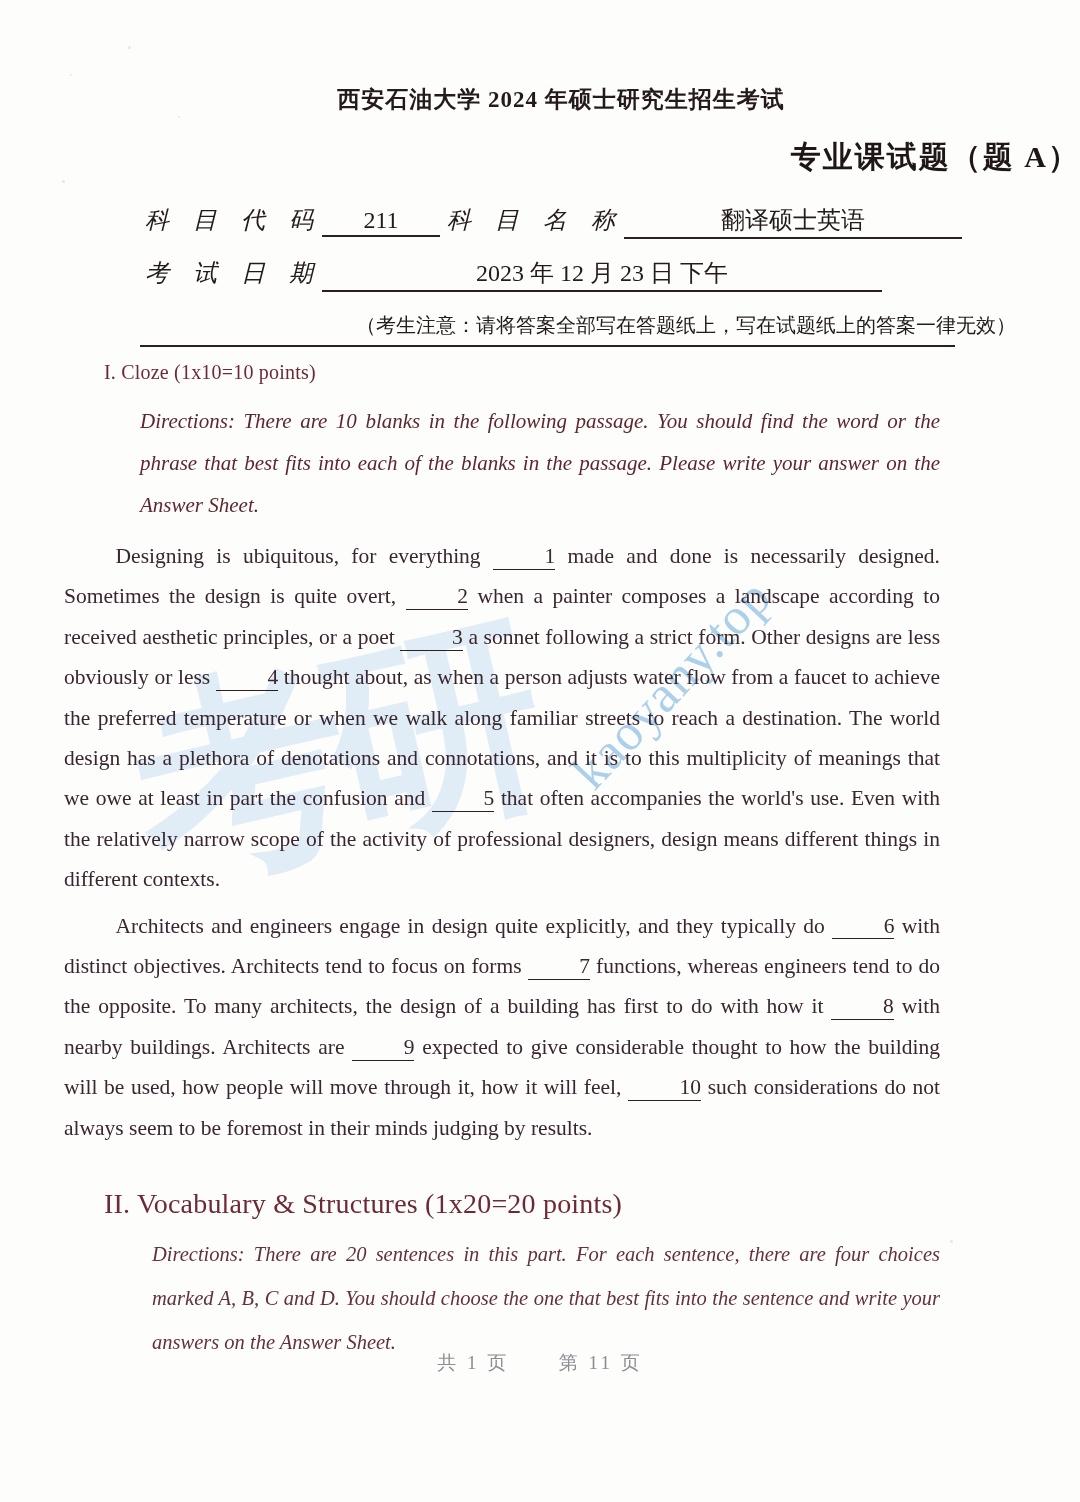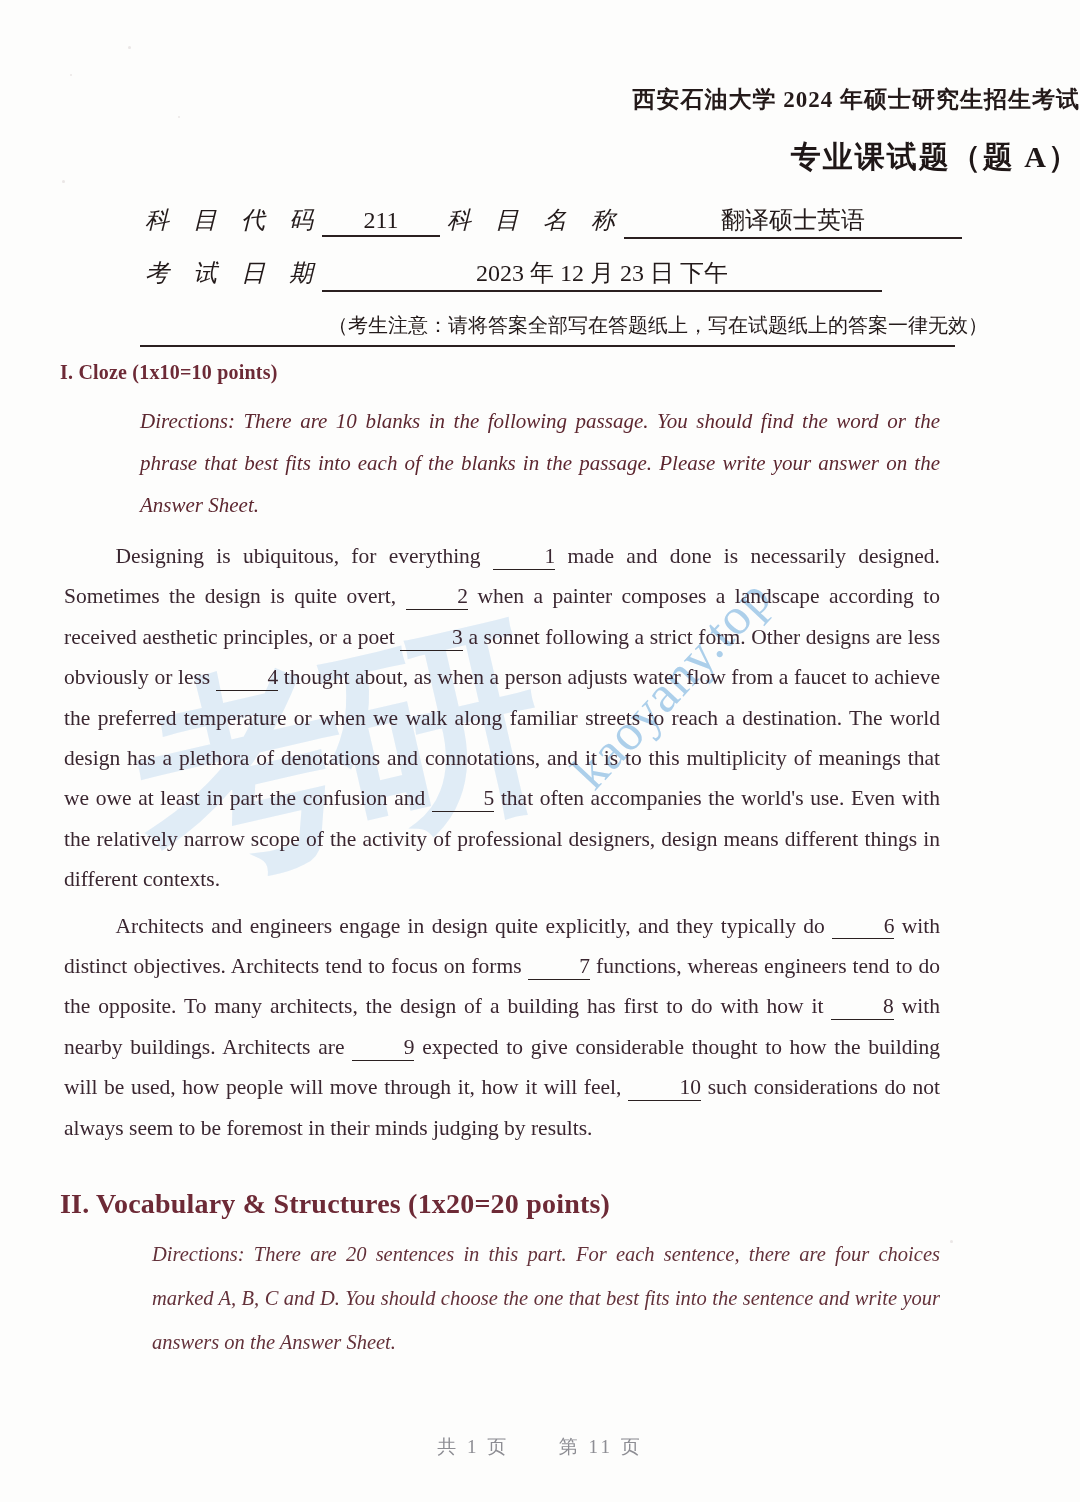--- a/index.html
+++ b/index.html
@@ -56,21 +56,21 @@
     background: #d8cfcf;
     border-radius: 50%;
     opacity: .5;
     z-index: 1;
   }
 
   
   .content { position: relative; z-index: 2; }
 
   .title-main {
-    text-align: right;
+    text-align: center;
     font-size: 23px;
     font-weight: 700;
     letter-spacing: 1px;
     margin: 84px 0 0 0;
     color: #241a1a;
     padding-left: 42px;
   }
   .title-sub {
     text-align: right;
     font-size: 30px;
@@ -98,36 +98,36 @@
     vertical-align: baseline;
     padding-bottom: 1px;
     letter-spacing: 0;
   }
   .fill.code  { width: 118px; }
   .fill.name  { width: 338px; }
   .fill.date  { width: 560px; }
 
   .notice {
     margin: 20px 0 0 0;
-    padding-right: 92px;
+    padding-right: 64px;
     text-align: right;
     font-size: 20px;
     letter-spacing: 0px;
     color: #241b1b;
   }
   .rule {
     height: 0;
     border-top: 2.6px solid #2a2020;
     margin: 6px 125px 0 140px;
   }
 
   .sec-head {
-    margin: 14px 0 0 60px;
+    margin: 14px 0 0 104px;
     font-size: 20px;
-    font-weight: 700;
+    font-weight: 400;
     color: #6d2a36;
     letter-spacing: .2px;
   }
   .sec-head.two {
     margin-top: 40px;
     font-size: 28px;
   }
 
   .directions {
     margin: 16px 140px 0 140px;
@@ -173,21 +173,21 @@
   .q-blank {
     display: inline-block;
     border-bottom: 1.6px solid #3a2a2a;
     min-width: 72px;
   }
 
   .footer {
     position: absolute;
     left: 0;
     right: 0;
-    top: 1434px;
+    top: 1350px;
     text-align: center;
     font-size: 19px;
     letter-spacing: 3px;
     color: #8d8d93;
     z-index: 2;
   }
   .footer .gap { display: inline-block; width: 34px; }
 </style>
 </head>
 <body>

